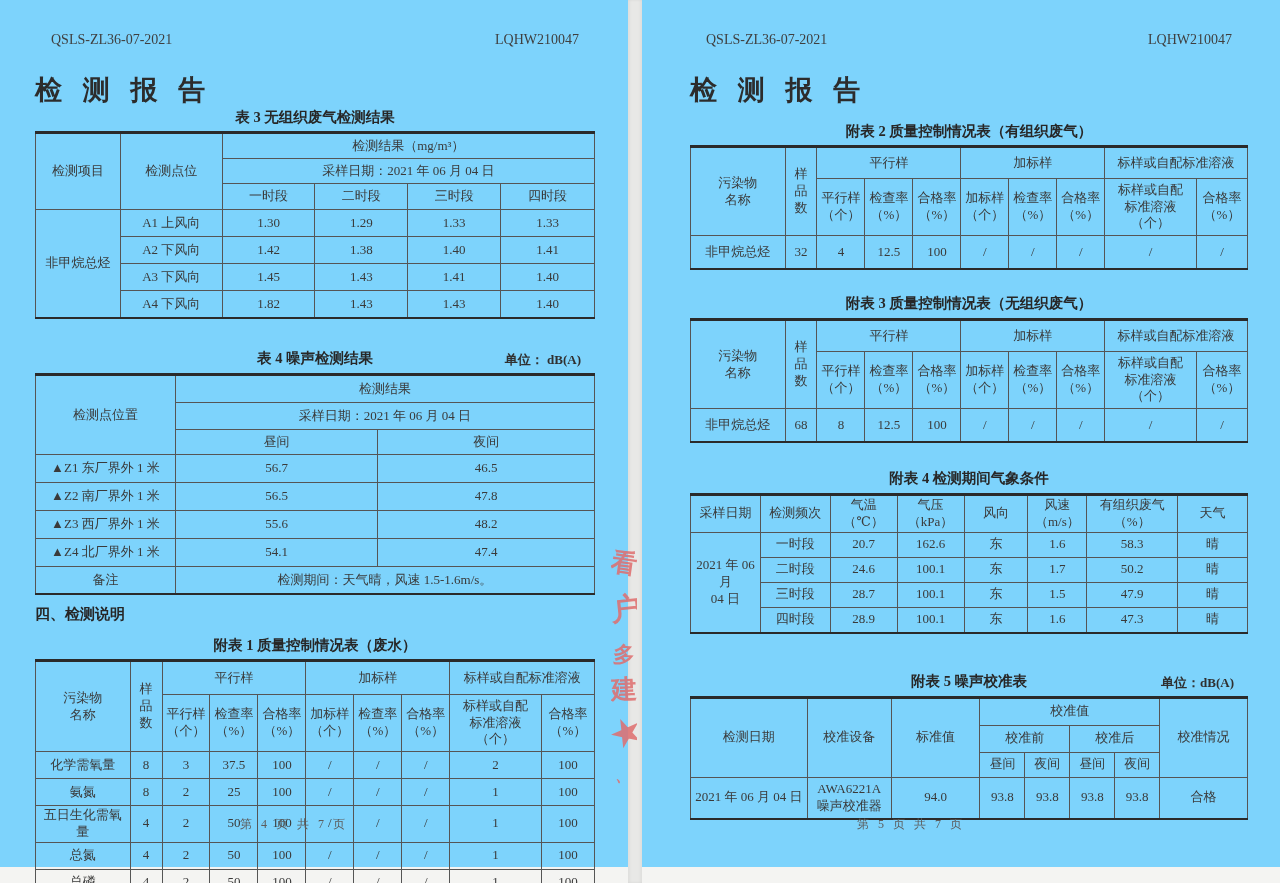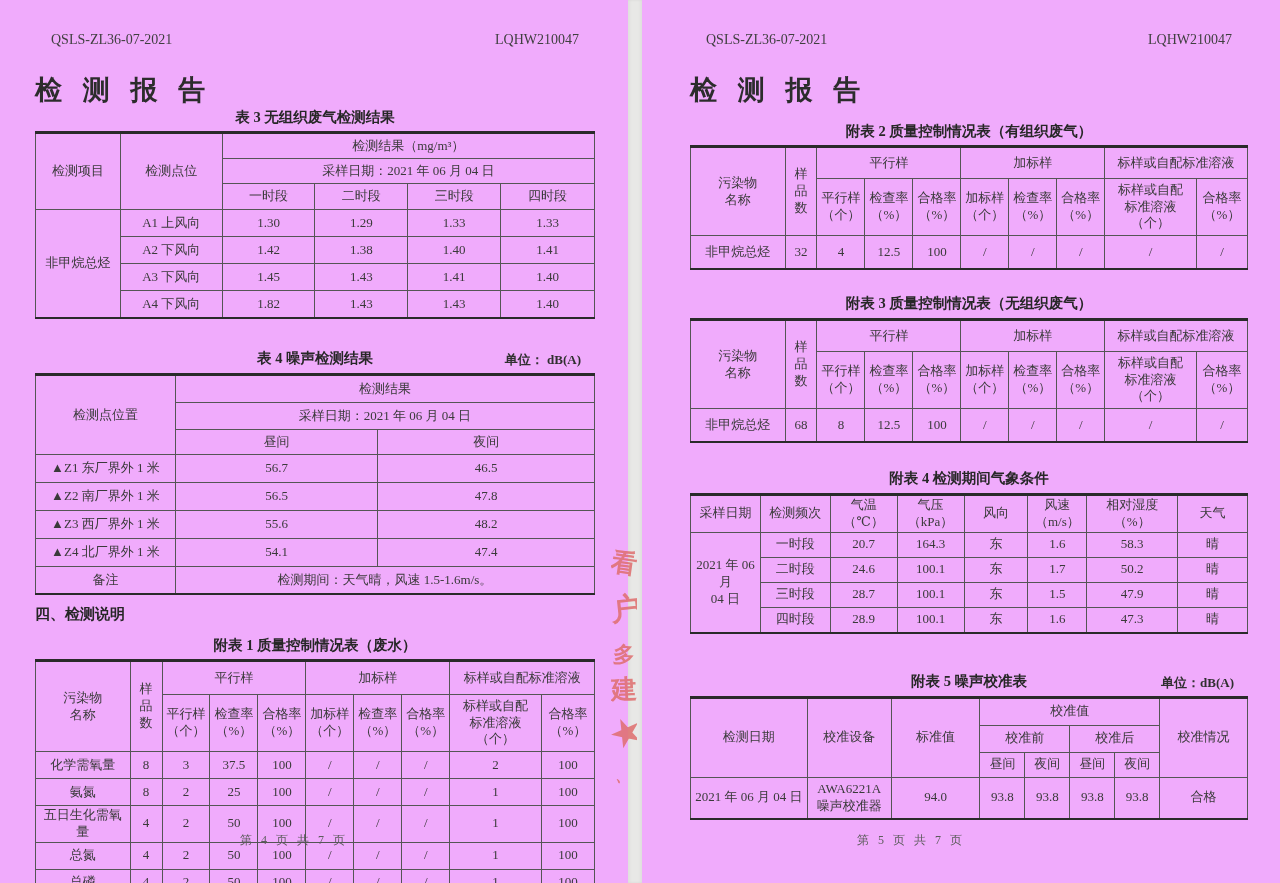--- a/index.html
+++ b/index.html
@@ -1,18 +1,18 @@
 <!DOCTYPE html>
 <html><head>
 <meta charset="utf-8">
 <style>
   html,body{margin:0;padding:0;background:#ffffff;}
   .canvas{position:relative;width:1280px;height:883px;background:#f4f4f2;overflow:hidden;
           font-family:"Liberation Serif","DejaVu Serif",serif;color:#3a3a3a;outline:1px solid #e3e3e1;}
-  .page{position:absolute;top:0;bottom:0;background:#f0abfc;}
+  .page{position:absolute;top:0;bottom:16px;background:#7dd3fc;}
   .page-left{left:0;width:628px;}
   .page-right{left:642px;width:638px;}
   .gutter{position:absolute;left:628px;width:14px;top:0;bottom:0;background:#e8e8e6;
           box-shadow:inset 2px 0 3px rgba(0,0,0,0.04), inset -2px 0 3px rgba(0,0,0,0.04);}
   .content{position:relative;}
   .page-left .content{width:560px;margin-left:35px;}
   .page-right .content{width:558px;margin-left:48px;}
   .head{display:flex;justify-content:space-between;font-size:14px;color:#3f3f3f;padding:32px 16px 0 16px;}
   .rtitle{text-align:left;font-size:27px;font-weight:bold;letter-spacing:7px;color:#2c2c2c;margin-top:24px;}
   .cap{position:relative;text-align:center;font-weight:bold;font-size:14.5px;color:#272727;}
@@ -412,29 +412,29 @@
             <col style="width:70px">
           </colgroup>
         <tbody>
           <tr class="r24">
             <td>采样日期</td>
             <td>检测频次</td>
             <td>气温（℃）</td>
             <td>气压（kPa）</td>
             <td>风向</td>
             <td>风速（m/s）</td>
-            <td>相对湿度（%）</td>
+            <td>有组织废气（%）</td>
             <td>天气</td>
           </tr>
           <tr class="r22">
             <td rowspan="4" class="ml">2021 年 06 月
 04 日</td>
             <td>一时段</td>
             <td>20.7</td>
-            <td>164.3</td>
+            <td>162.6</td>
             <td>东</td>
             <td>1.6</td>
             <td>58.3</td>
             <td>晴</td>
           </tr>
           <tr class="r22">
             <td>二时段</td>
             <td>24.6</td>
             <td>100.1</td>
             <td>东</td>

